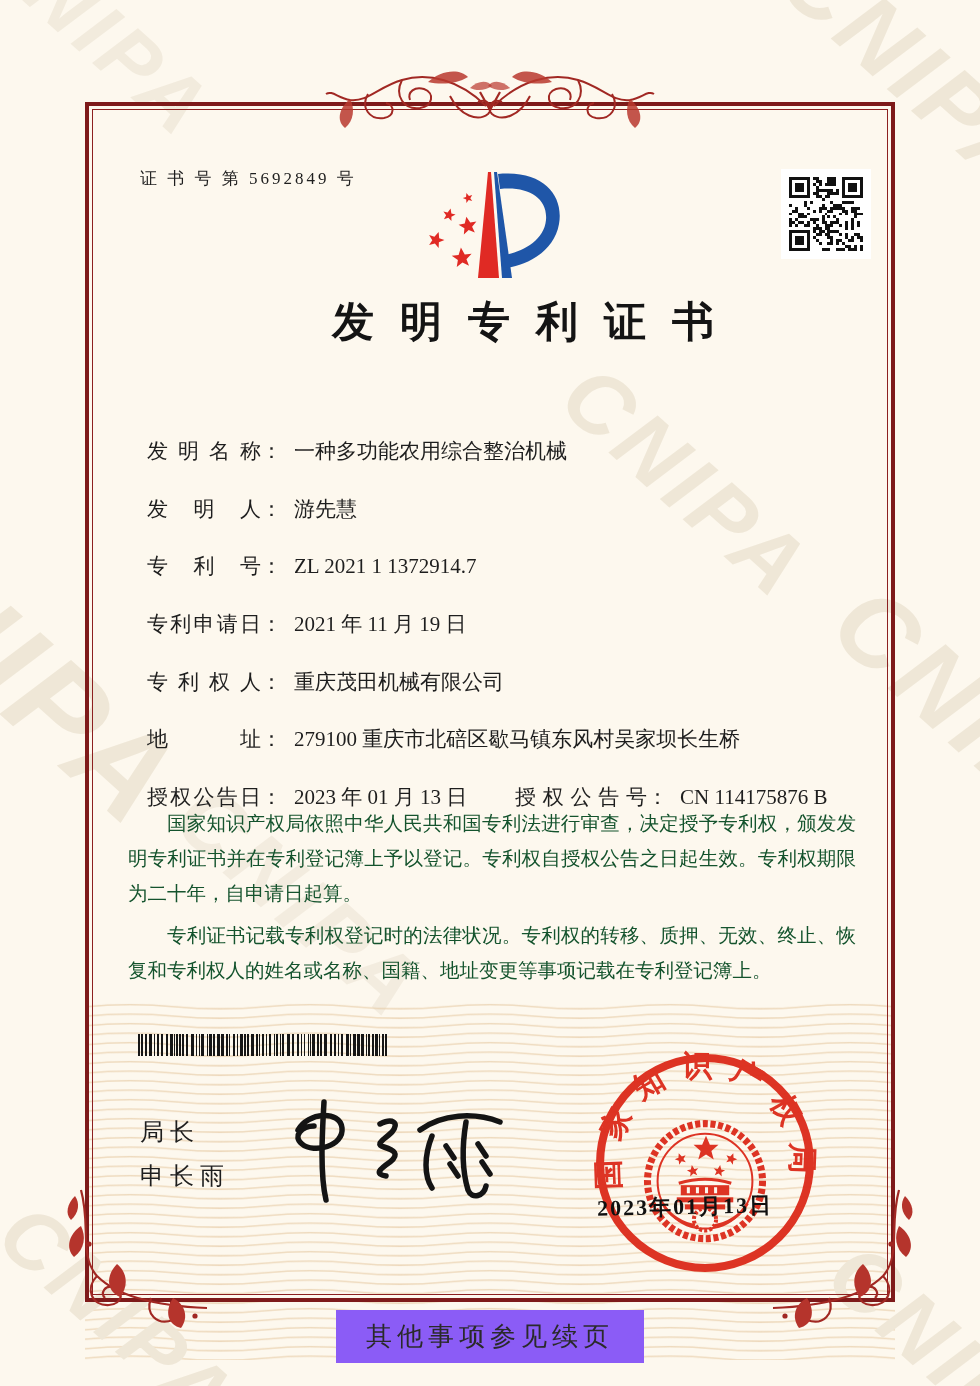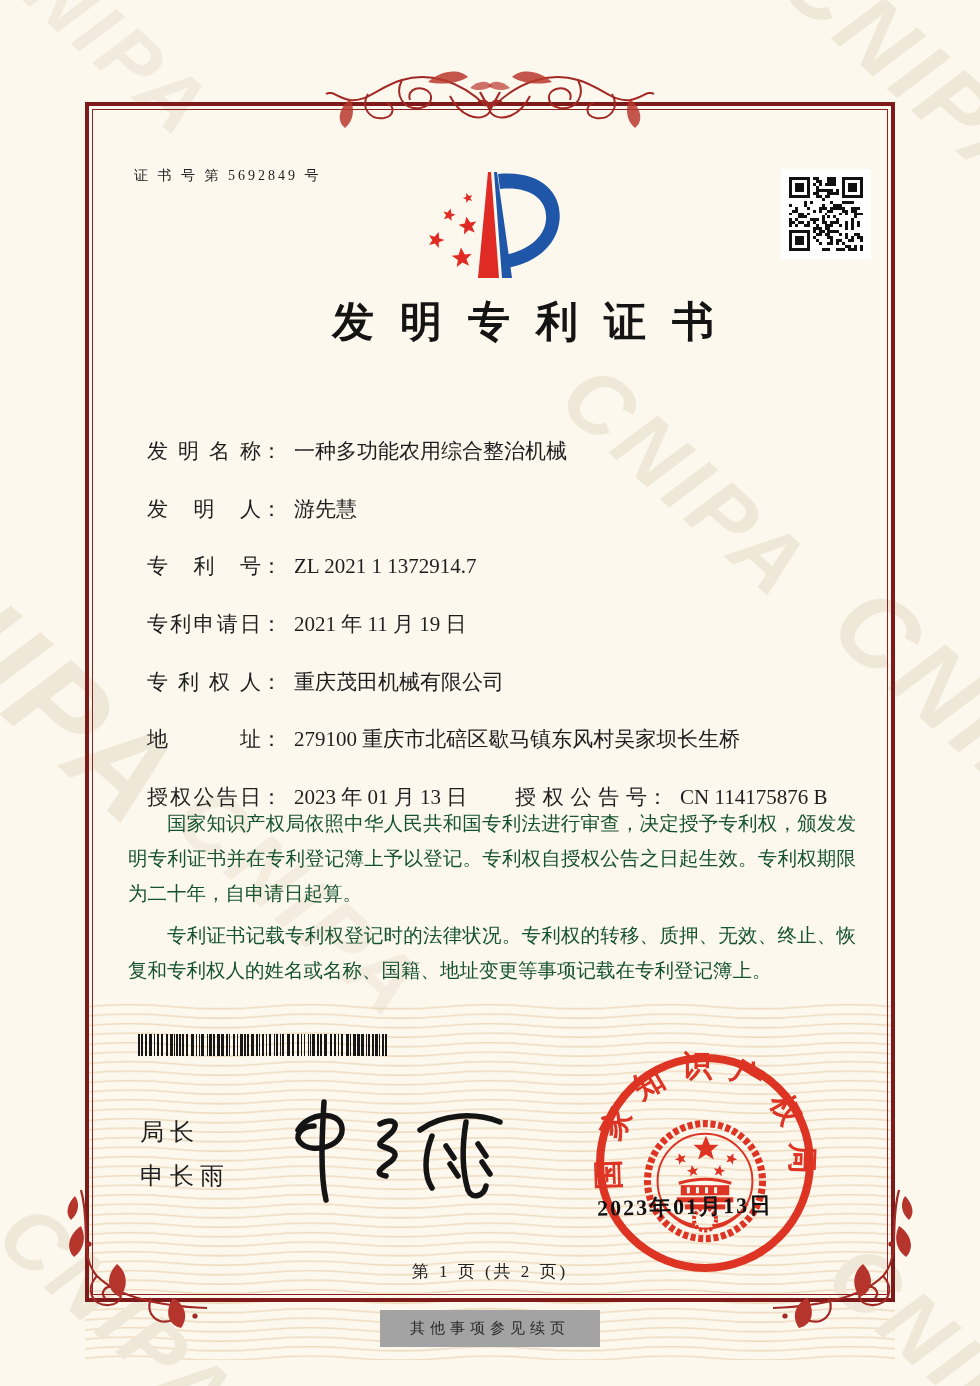--- a/index.html
+++ b/index.html
@@ -17,21 +17,21 @@
   .wm7{left:118px;top:1316px;font-size:84px;z-index:2;}
   .wm8{left:952px;top:1360px;font-size:88px;z-index:2;}
   
   .waves{position:absolute;left:85px;top:1002px;z-index:1;opacity:.6;}
   
   .frame{position:absolute;left:85px;top:102px;width:810px;height:1200px;border:4px solid #7e1a1a;
          box-sizing:border-box;z-index:3;pointer-events:none;}
   .frame::after{content:"";position:absolute;left:3px;top:3px;right:3px;bottom:3px;border:1.5px solid #8d2020;}
   .ornament{position:absolute;z-index:4;pointer-events:none;}
   
-  .cert-no{position:absolute;left:134px;top:167px;font-size:14px;letter-spacing:3px;z-index:4;}
+  .cert-no{position:absolute;left:140px;top:167px;font-size:17px;letter-spacing:3px;z-index:4;}
   .logo{position:absolute;left:406px;top:158px;z-index:4;}
   .qr-pad{position:absolute;left:781px;top:169px;width:90px;height:90px;background:#fff;z-index:4;
           display:flex;align-items:center;justify-content:center;}
   .title{position:absolute;left:85px;top:294px;width:876px;text-align:center;font-size:42px;font-weight:bold;
          letter-spacing:26px;padding-left:26px;box-sizing:border-box;z-index:4;color:#141414;}
   
   .row{position:absolute;left:147px;font-size:21px;z-index:4;white-space:nowrap;margin-top:25px;}
   .flabel{display:inline-block;width:114px;text-align:justify;text-align-last:justify;vertical-align:bottom;}
   .colon{margin-right:12px;}
   .grant2{position:absolute;left:368px;top:0;}
@@ -43,22 +43,22 @@
   .barcode{position:absolute;left:138px;top:1034px;z-index:4;}
   .signer{position:absolute;left:140px;z-index:4;font-size:24px;letter-spacing:6px;}
   .signer.t1{top:1116px;}
   .signer.t2{top:1160px;}
   .signature{position:absolute;left:262px;top:1096px;z-index:5;}
   .seal{position:absolute;left:592px;top:1050px;z-index:5;opacity:.95;}
   .seal-date{position:absolute;left:597px;top:1192px;z-index:6;font-size:22px;font-weight:bold;letter-spacing:2px;
              color:#101010;transform:rotate(-1.2deg);}
   .page-info{position:absolute;left:85px;top:1260px;width:810px;text-align:center;font-size:17px;
              letter-spacing:3px;z-index:4;color:#222;}
-  .continuation{position:absolute;left:50%;top:1310px;transform:translateX(-50%);background:#a3a3a3;
-                padding:9px 30px;font-size:15px;letter-spacing:5px;z-index:4;color:#2a2a2a;}
+  .continuation{position:absolute;left:50%;top:1310px;transform:translateX(-50%);background:#8b5cf6;
+                padding:9px 30px;font-size:26px;letter-spacing:5px;z-index:4;color:#2a2a2a;}
 </style>
 </head>
 <body>
 
 <div class="page">
 
   <span class="wm wm1">CNIPA</span>
   <span class="wm wm2">CNIPA</span>
   <span class="wm wm3">CNIPA</span>
   <span class="wm wm4">CNIPA</span>
@@ -463,16 +463,15 @@
           <rect x="9" y="6" width="3" height="6"></rect>
       </g>
       <rect x="-28" y="16" width="56" height="5" stroke="none"></rect>
       <rect x="-20" y="23" width="40" height="5" stroke="none"></rect>
       <circle cy="38" r="11" fill="none" stroke-width="4" stroke-dasharray="3 2"></circle>
       <path d="M-42,22 C-36,34 -22,42 -10,44 M42,22 C36,34 22,42 10,44" fill="none" stroke-width="3"></path>
     </g>
   </svg>
   <div class="seal-date">2023年01月13日</div>
 
-  <div class="page-info">第 1 页 (共 2 页)</div>
   <div class="continuation">其他事项参见续页</div>
 
 </div>
 
 </body></html>

